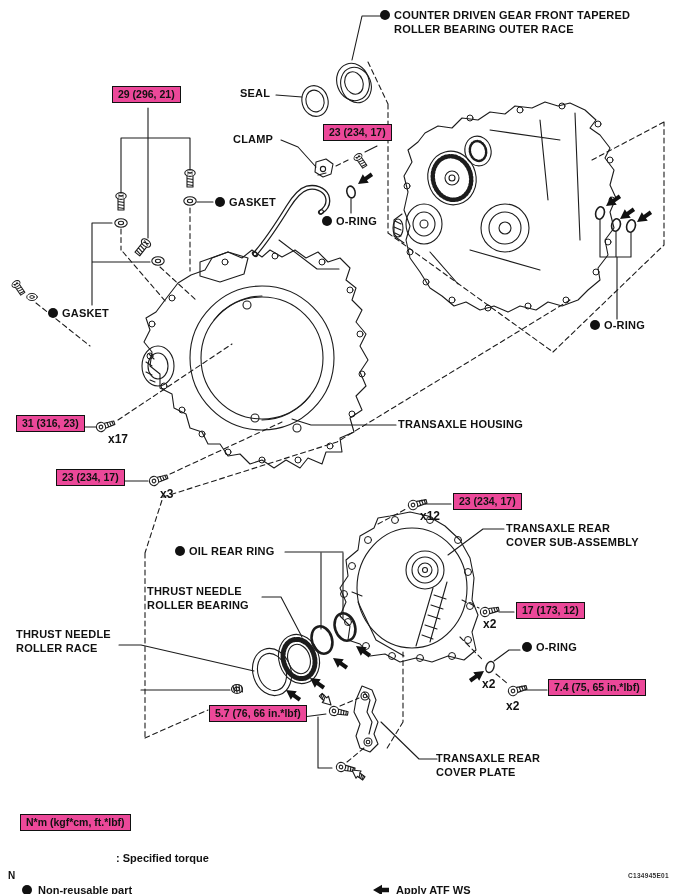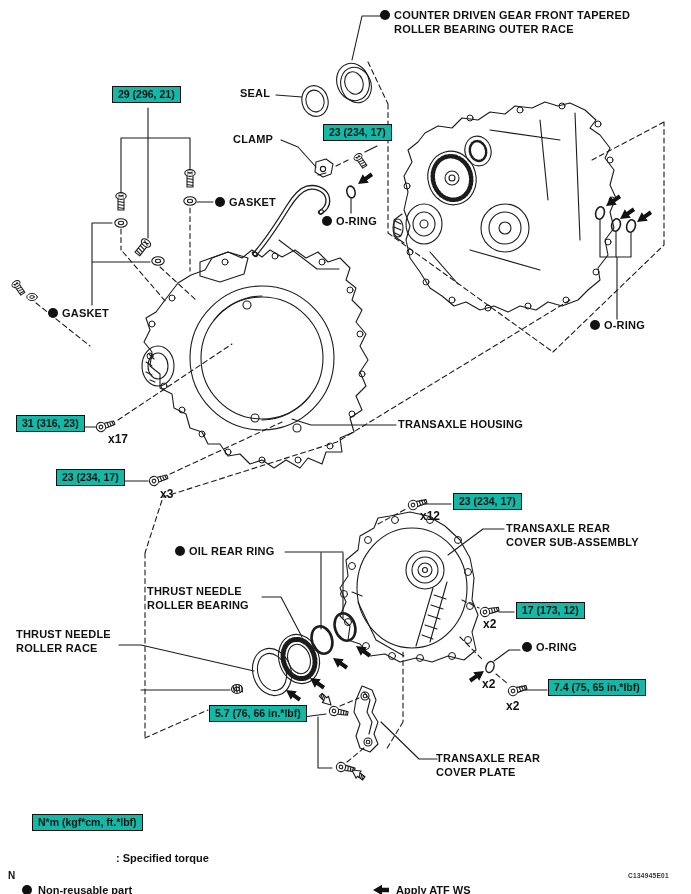--- a/index.html
+++ b/index.html
@@ -3,21 +3,21 @@
 <meta charset="utf-8">
 <style>
   html,body{margin:0;padding:0;background:#fff;}
   #stage{position:relative;width:691px;height:894px;background:#fff;overflow:hidden;
          font-family:"Liberation Sans",sans-serif;color:#111;}
   #art{position:absolute;left:0;top:0;z-index:0;}
   .lbl{position:absolute;z-index:2;display:flex;align-items:flex-start;gap:4px;
        font-weight:bold;font-size:11px;line-height:14px;letter-spacing:.2px;white-space:pre-line;}
   .lbl .txt{white-space:pre-line;}
   .dot{width:10px;height:10px;border-radius:50%;background:#111;flex:0 0 auto;margin-top:1.5px;}
-  .tq{position:absolute;z-index:2;border:1.6px solid #111;background:#14b8a6;padding:1px 5px 2px 5px;
+  .tq{position:absolute;z-index:2;border:1.6px solid #111;background:#ec4899;padding:1px 5px 2px 5px;
       font-weight:bold;font-size:10.5px;white-space:nowrap;}
   .cnt{position:absolute;z-index:2;font-weight:bold;font-size:12px;}
   .legend-item{position:absolute;z-index:2;display:flex;align-items:center;gap:6px;
       font-weight:bold;font-size:11px;margin-top:36px;}
   .foot{position:absolute;z-index:2;font-weight:bold;}
 </style>
 </head>
 <body>
 
 <div id="stage">
@@ -341,21 +341,21 @@
 <div class="tq" style="left:548px;top:679px">7.4 (75, 65 in.*lbf)</div>
 <div class="tq" style="left:209px;top:705px">5.7 (76, 66 in.*lbf)</div>
 
 <div class="cnt" style="left:108px;top:432px">x17</div>
 <div class="cnt" style="left:160px;top:487px">x3</div>
 <div class="cnt" style="left:420px;top:509px">x12</div>
 <div class="cnt" style="left:483px;top:617px">x2</div>
 <div class="cnt" style="left:482px;top:677px">x2</div>
 <div class="cnt" style="left:506px;top:699px">x2</div>
 
-<div class="tq" style="left:32px;top:814px">N*m (kgf*cm, ft.*lbf)</div>
+<div class="tq" style="left:20px;top:814px">N*m (kgf*cm, ft.*lbf)</div>
 <div class="legend-item" style="left:116px;top:816px">
   <span>: Specified torque</span>
 </div>
 <div class="legend-item" style="left:22px;top:848px">
   <span class="dot" style="margin-top:0"></span>
   <span>Non-reusable part</span>
 </div>
 <div class="legend-item" style="left:239px;top:872px">
   <svg width="18" height="12" viewBox="0 0 18 12" fill="none" stroke="#111" stroke-width="1">
     <path d="M1,6 L9,1.5 L9,4 L16,4 L16,8 L9,8 L9,10.5 Z" fill="#fff"></path>

